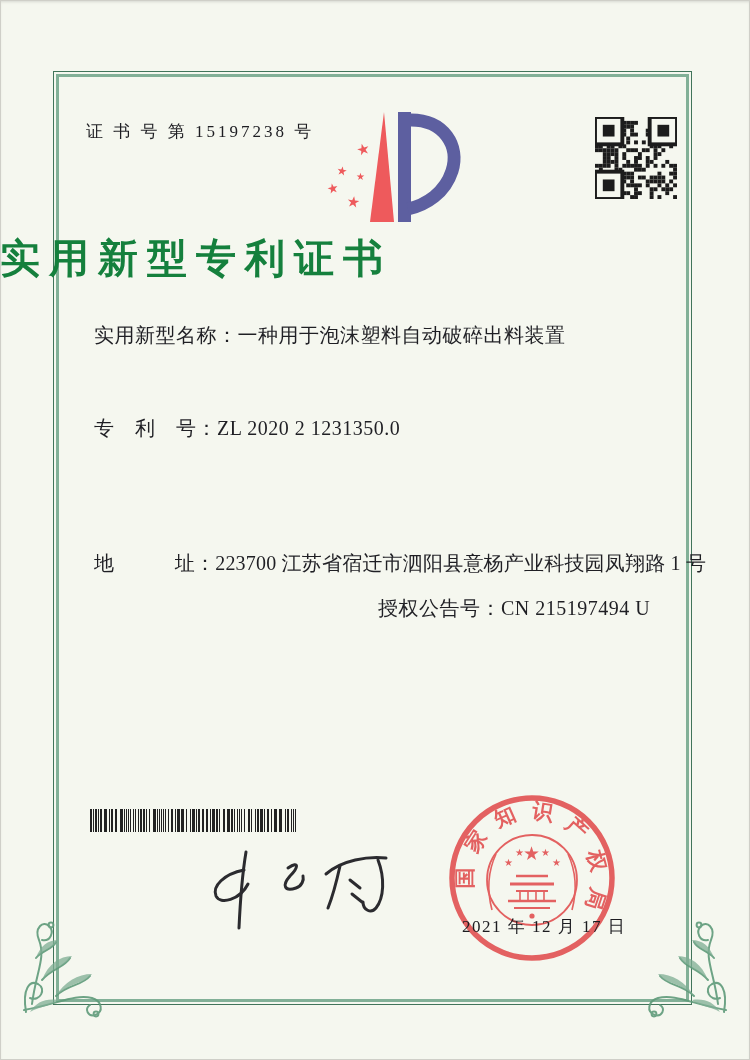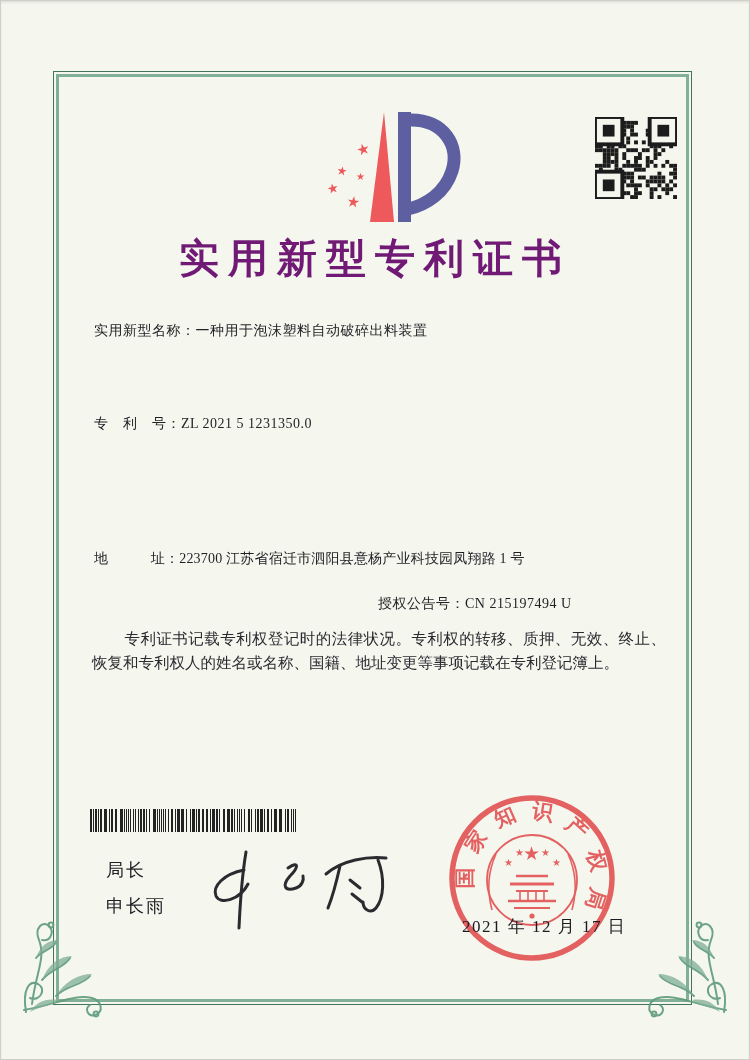--- a/index.html
+++ b/index.html
@@ -27,27 +27,27 @@
 
   .cert-no{
     position:absolute;left:86px;top:120px;
     font-size:17px;letter-spacing:3px;color:#1d1d22;
   }
   .logo{position:absolute;left:318px;top:108px;}
   .qr{position:absolute;left:595px;top:117px;}
 
   .title{
     position:absolute;left:0;top:231px;width:750px;
-    text-align:center;font-size:40px;font-weight:bold;
-    letter-spacing:9px;color:#701a75;
+    text-align:left;font-size:40px;font-weight:bold;
+    letter-spacing:9px;color:#15803d;
   }
 
   .field-row{
     position:absolute;left:94px;width:575px;
-    font-size:14px;letter-spacing:.5px;white-space:nowrap;
+    font-size:20px;letter-spacing:.5px;white-space:nowrap;
   }
   .field-label{color:#1f1f24;}
   .field-value{color:#1f1f24;}
   .row-name{top:322px;}
   .row-inventor{top:369px;}
   .row-patno{top:415px;}
   .row-filing{top:460px;}
   .row-patentee{top:505px;}
   .row-address{top:550px;letter-spacing:.2px;}
   .row-grant{top:595px;}
@@ -124,20 +124,21 @@
       <circle cx="84" cy="126" r="2.4"></circle>
     </g>
     <g fill="#7fae94" opacity="0.75" stroke="none">
       <path d="M30 92 C 42 78 54 78 60 68 C 48 68 36 76 30 92 Z"></path>
       <path d="M44 108 C 58 94 72 96 80 86 C 66 86 52 94 44 108 Z"></path>
       <path d="M24 70 C 32 60 42 60 46 52 C 36 52 28 58 24 70 Z"></path>
       <path d="M18 124 C 28 118 40 118 46 112 C 34 110 24 114 18 124 Z"></path>
     </g>
   </svg>
 
+  <div class="cert-no">证 书 号 第 15197238 号</div>
 
   <svg class="logo" width="150" height="120" viewBox="0 0 150 120">
     <polygon points="66,4 52,114 76,114" fill="#ee5a5c"></polygon>
     <path d="M80 4 L93 4 L93 114 L80 114 Z" fill="#5d5fa0"></path>
     <path d="M93 12 C 126 12 142 38 134 63 C 127 85 108 97 90 101" fill="none" stroke="#5d5fa0" stroke-width="13"></path>
     <text x="40" y="48" font-size="15" fill="#ee5a5c" font-family="DejaVu Sans, sans-serif" transform="rotate(-15 40 48)">★</text>
     <text x="18" y="66" font-size="12" fill="#ee5a5c" font-family="DejaVu Sans, sans-serif" transform="rotate(10 18 66)">★</text>
     <text x="38" y="72" font-size="10" fill="#ee5a5c" font-family="DejaVu Sans, sans-serif">★</text>
     <text x="10" y="86" font-size="13" fill="#ee5a5c" font-family="DejaVu Sans, sans-serif" transform="rotate(-12 10 86)">★</text>
     <text x="28" y="98" font-size="15" fill="#ee5a5c" font-family="DejaVu Sans, sans-serif" transform="rotate(8 28 98)">★</text>
@@ -294,33 +295,32 @@
         <rect x="62.476190476190474" y="7.809523809523809" width="11.714285714285714" height="11.714285714285714" fill="#1c1c1c"></rect>
       </g>
     </svg>
 
   <div class="title">实用新型专利证书</div>
 
   <div class="field-row row-name">
     <span class="field-label">实用新型名称：</span><span class="field-value">一种用于泡沫塑料自动破碎出料装置</span>
   </div>
   <div class="field-row row-patno">
-    <span class="field-label">专　利　号：</span><span class="field-value">ZL 2021 5 1231350.0</span>
+    <span class="field-label">专　利　号：</span><span class="field-value">ZL 2020 2 1231350.0</span>
   </div>
   <div class="field-row row-address">
     <span class="field-label">地　　　址：</span><span class="field-value">223700 江苏省宿迁市泗阳县意杨产业科技园凤翔路 1 号</span>
   </div>
   <div class="field-row row-grant">
     <span class="grant-no">
       <span class="field-label">授权公告号：</span><span class="field-value">CN 215197494 U</span>
     </span>
   </div>
 
   <div class="paragraphs">
-    <p>专利证书记载专利权登记时的法律状况。专利权的转移、质押、无效、终止、恢复和专利权人的姓名或名称、国籍、地址变更等事项记载在专利登记簿上。</p>
   </div>
 
   <div class="barcode" id="barcode">
       <div class="bar" style="width: 2px; background: rgb(34, 34, 34);"></div>
       <div class="bar" style="width: 1px; background: transparent;"></div>
       <div class="bar" style="width: 1px; background: rgb(34, 34, 34);"></div>
       <div class="bar" style="width: 1px; background: transparent;"></div>
       <div class="bar" style="width: 2px; background: rgb(34, 34, 34);"></div>
       <div class="bar" style="width: 1px; background: transparent;"></div>
       <div class="bar" style="width: 1px; background: rgb(34, 34, 34);"></div>
@@ -443,24 +443,20 @@
       <div class="bar" style="width: 1px; background: transparent;"></div>
       <div class="bar" style="width: 2px; background: rgb(34, 34, 34);"></div>
       <div class="bar" style="width: 2px; background: transparent;"></div>
       <div class="bar" style="width: 1px; background: rgb(34, 34, 34);"></div>
       <div class="bar" style="width: 1px; background: transparent;"></div>
       <div class="bar" style="width: 1px; background: rgb(34, 34, 34);"></div>
       <div class="bar" style="width: 1px; background: transparent;"></div>
       <div class="bar" style="width: 1px; background: rgb(34, 34, 34);"></div>
     </div>
 
-  <div class="signer">
-    <div class="line">局长</div>
-    <div class="line">申长雨</div>
-  </div>
 
   <svg class="signature" width="220" height="100" viewBox="0 0 220 100">
     <g fill="none" stroke="#2b2b2f" stroke-width="3" stroke-linecap="round">
       <path d="M62 34 C 42 38 30 50 34 60 C 38 69 58 64 66 48"></path>
       <path d="M64 16 C 60 40 58 70 57 92"></path>
       <path d="M106 32 C 118 24 116 32 108 40 C 100 49 102 56 114 52 C 120 50 122 44 121 40"></path>
       <path d="M144 38 C 160 24 186 20 204 22"></path>
       <path d="M158 30 C 154 48 150 62 146 72"></path>
       <path d="M196 24 C 203 42 202 62 194 72 C 189 78 181 74 181 66"></path>
       <path d="M168 44 L 178 52"></path>

